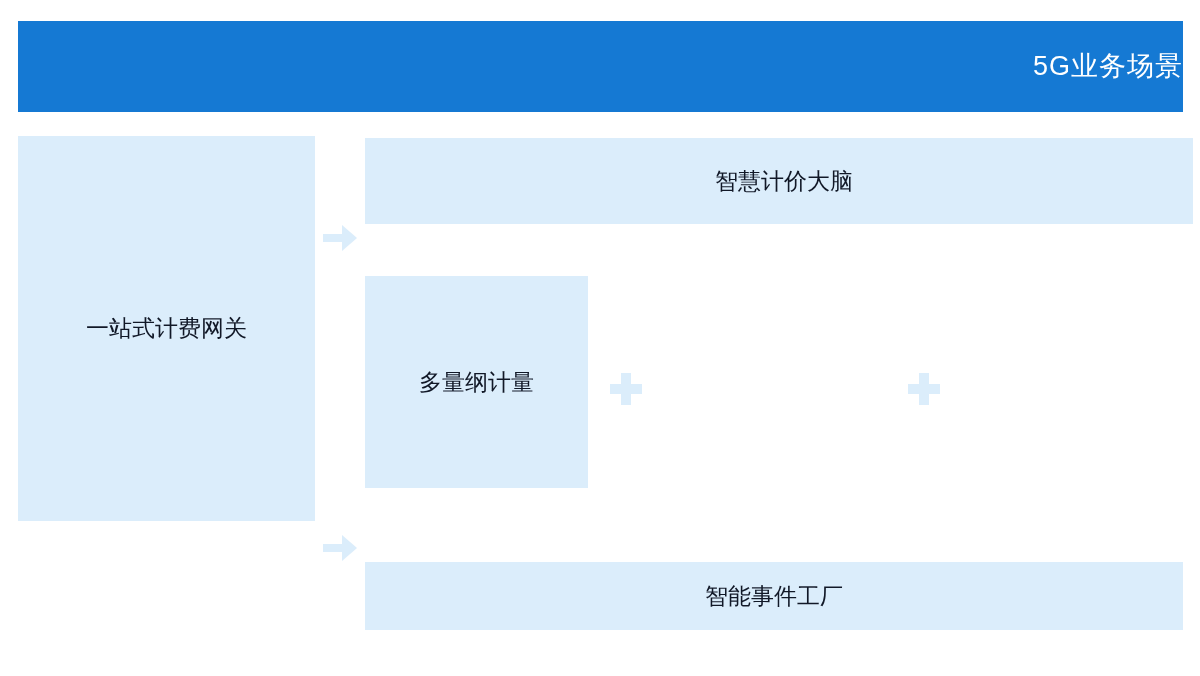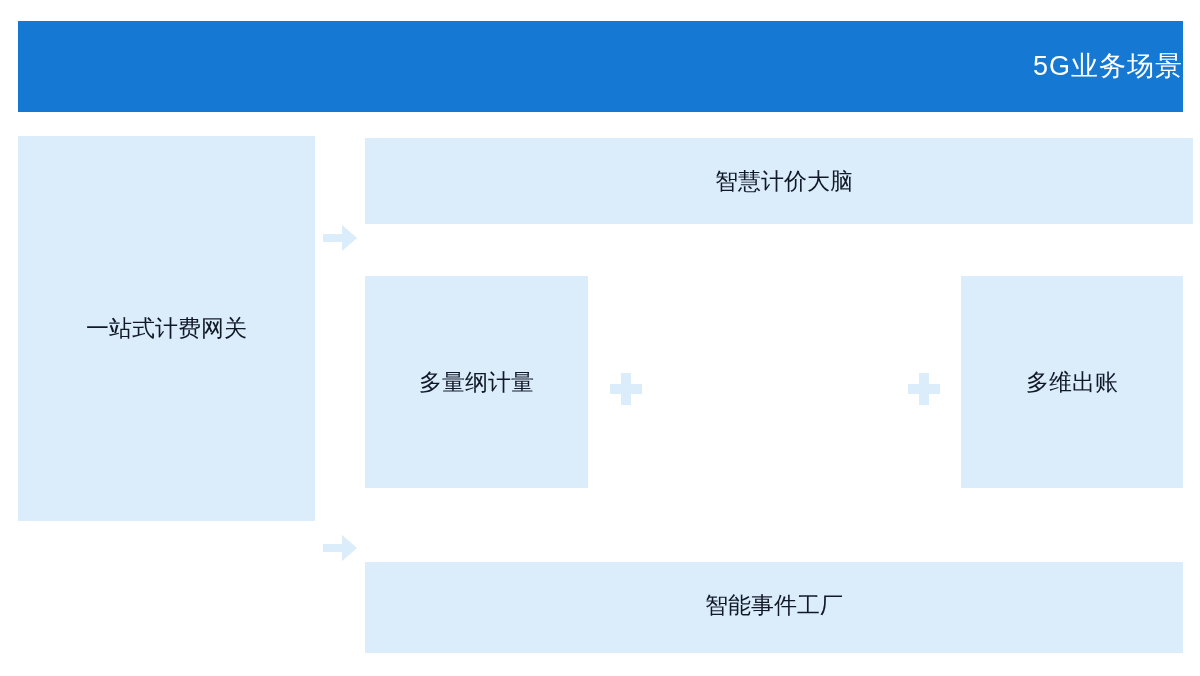--- a/index.html
+++ b/index.html
@@ -80,22 +80,21 @@
   }
   .cap-1 { left: 365px;  width: 223px; }
   .cap-2 { left: 663px;  width: 223px; }
   .cap-3 { left: 961px;  width: 222px; }
 
   
   .factory {
     left: 365px;
     top: 562px;
     width: 818px;
-    height: 91px;
-    font-family: Liberation Mono, monospace;
+    height: 68px;
   }
 
   
   .plus {
     position: absolute;
     top: 373px;
     width: 32px;
     height: 32px;
   }
   .plus-1 { left: 610px; }
@@ -160,21 +159,18 @@
 
   <div class="panel cap cap-1">
     <div class="panel-label">多量纲计量</div>
   </div>
 
   <div class="plus plus-1"></div>
 
 
   <div class="plus plus-2"></div>
 
-  <div class="panel cap cap-3">
-    <div class="panel-label">多维出账</div>
-  </div>
 
   <div class="panel factory">
     <div class="panel-label">智能事件工厂</div>
   </div>
 
 </div>
 
 </body></html>

